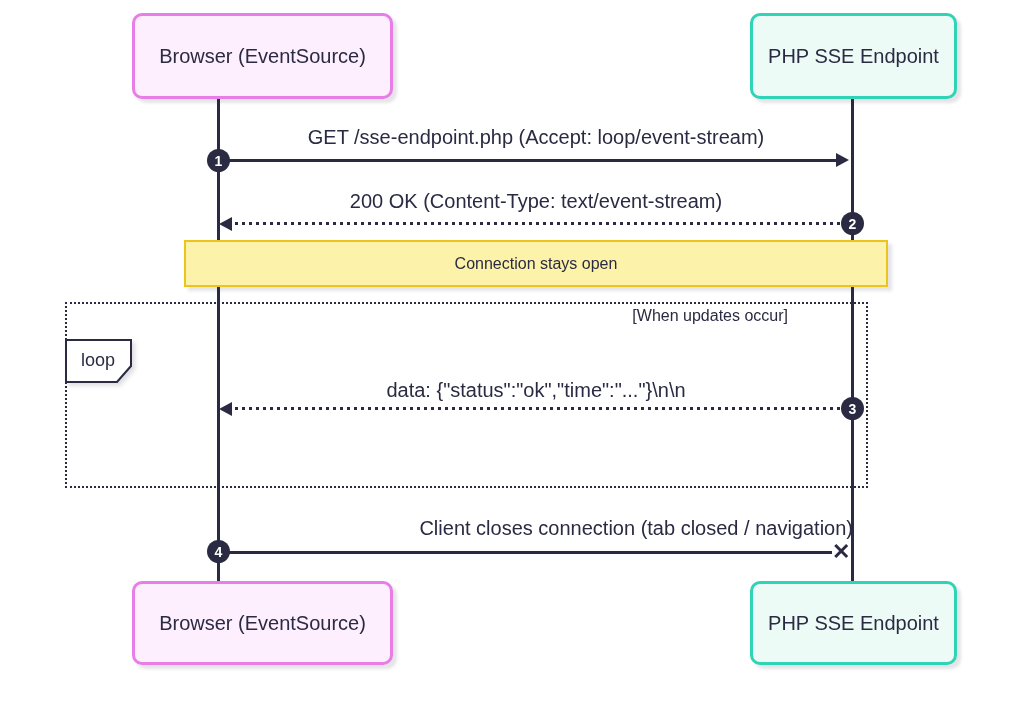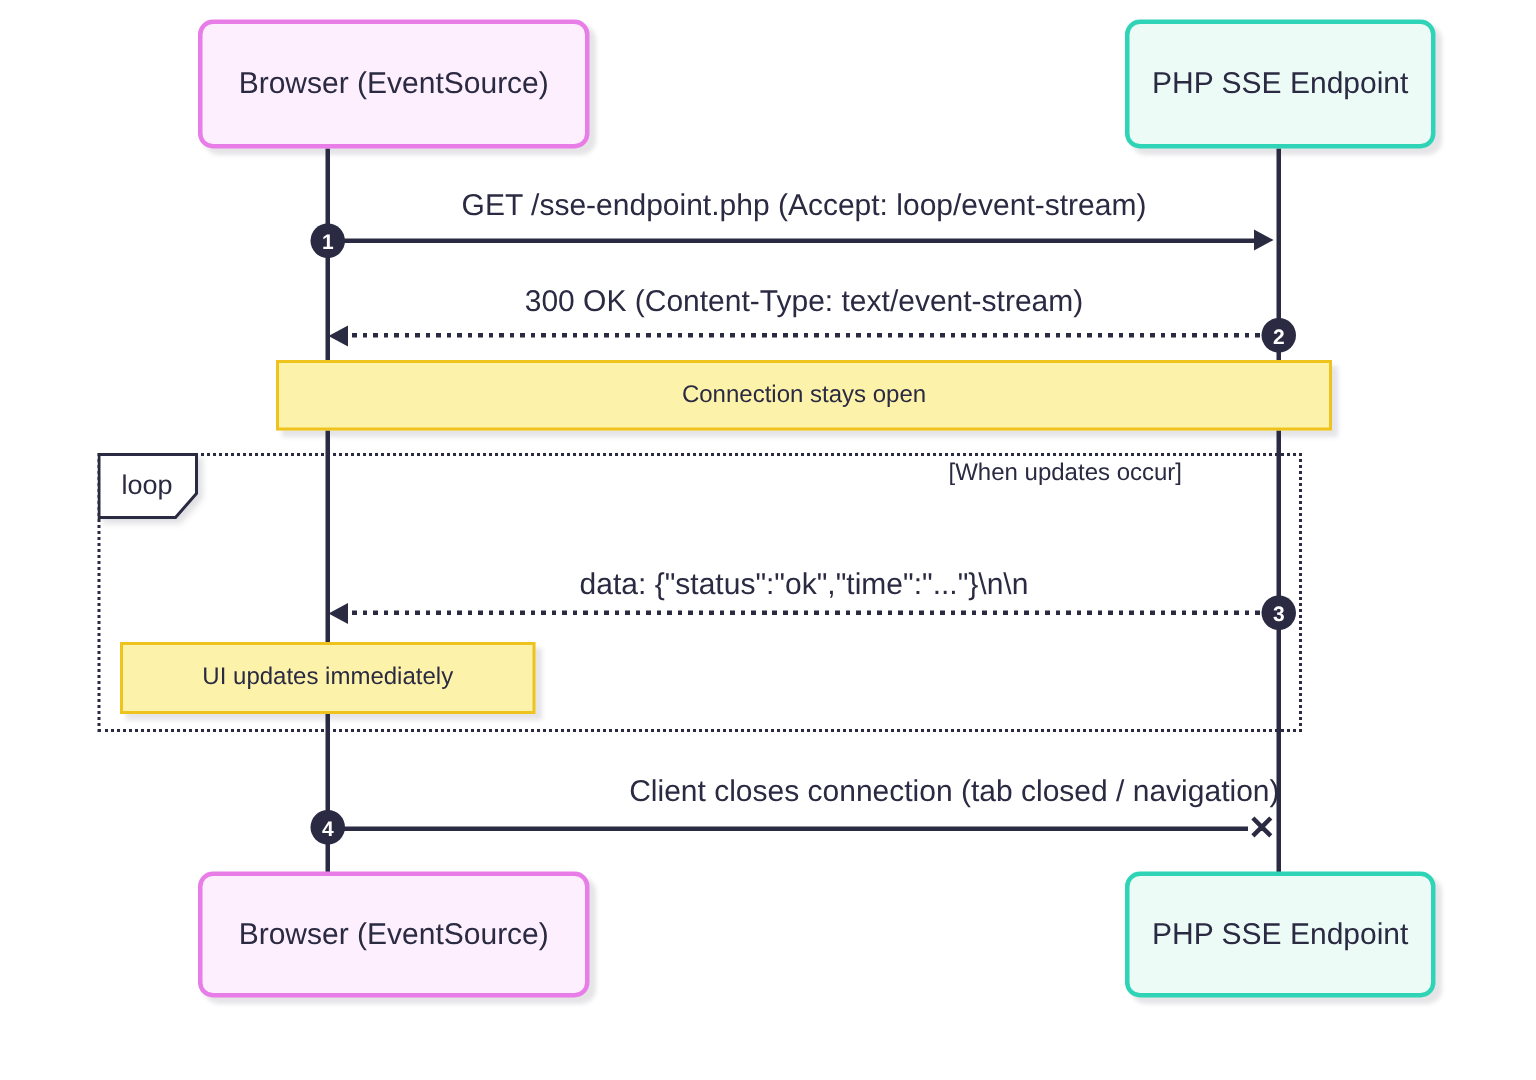--- a/index.html
+++ b/index.html
@@ -39,21 +39,21 @@
     background:var(--ink); color:#ffffff; font-size:14px; font-weight:700;
     display:flex; align-items:center; justify-content:center;
   }
   .note{
     position:absolute; background:var(--note-fill); border:2px solid var(--note-border);
     display:flex; align-items:center; justify-content:center;
     font-size:16px; font-weight:400; box-shadow:4px 4px 3px rgba(42,42,66,0.12);
     white-space:nowrap;
   }
   .loop-box{position:absolute; border:2px dotted var(--ink);}
-  .loop-label{position:absolute; filter:drop-shadow(3px 3px 2px rgba(42,42,66,0.15));}
+  .loop-label{position:absolute; filter:drop-shadow(3px 3px 2px rgba(42,42,66,0.15));margin-top:37px;}
   .loop-label-text{
     position:absolute; left:0; top:0; width:66px; height:42px;
     display:flex; align-items:center; justify-content:center; font-size:18px;
   }
   .loop-condition{
     position:absolute; left:188px; top:307px; width:600px; text-align:right;
     font-size:16px; white-space:nowrap;
   }
   .x-mark{
     position:absolute; font-size:22px; font-weight:700; color:var(--ink); line-height:1;
@@ -72,42 +72,41 @@
   </div>
   <div class="actor server" style="left:750px; top:13px; width:207px; height:86px;">
     <span>PHP SSE Endpoint</span>
   </div>
 
   <div class="msg-label" style="top:126px;">GET /sse-endpoint.php (Accept: loop/event-stream)</div>
   <div class="line-solid" style="left:220px; top:159px; width:618px;"></div>
   <div class="arr arr-right" style="left:836px; top:153px;"></div>
   <div class="badge" style="left:207px; top:149px;">1</div>
 
-  <div class="msg-label" style="top:190px;">300 OK (Content-Type: text/event-stream)</div>
+  <div class="msg-label" style="top:190px;">200 OK (Content-Type: text/event-stream)</div>
   <div class="line-dotted" style="left:228px; top:222px; width:624px;"></div>
   <div class="arr arr-left" style="left:219px; top:217px;"></div>
   <div class="badge" style="left:841px; top:212px;">2</div>
 
   <div class="note" style="left:184px; top:240px; width:704px; height:47px;">Connection stays open</div>
 
   <div class="loop-box" style="left:65px; top:302px; width:803px; height:186px;"></div>
   <div class="loop-label" style="left:65px; top:302px;">
     <svg width="68" height="45">
       <polygon points="1,1 66,1 66,27 52,43 1,43" fill="#ffffff" stroke="#2a2a42" stroke-width="2"></polygon>
     </svg>
     <div class="loop-label-text">loop</div>
   </div>
   <div class="loop-condition">[When updates occur]</div>
 
   <div class="msg-label" style="top:379px;">data: {"status":"ok","time":"..."}\n\n</div>
   <div class="line-dotted" style="left:228px; top:407px; width:624px;"></div>
   <div class="arr arr-left" style="left:219px; top:402px;"></div>
   <div class="badge" style="left:841px; top:397px;">3</div>
 
-  <div class="note" style="left:80px; top:428px; width:277px; height:48px;">UI updates immediately</div>
 
   <div class="msg-label" style="top:517px;text-align:right;">Client closes connection (tab closed / navigation)</div>
   <div class="line-solid" style="left:220px; top:551px; width:612px;"></div>
   <div class="x-mark" style="left:832px; top:541px;">✕</div>
   <div class="badge" style="left:207px; top:540px;">4</div>
 
   <div class="actor client" style="left:88px; top:581px; width:261px; height:84px;">
     <span>Browser (EventSource)</span>
   </div>
   <div class="actor server" style="left:750px; top:581px; width:207px; height:84px;">

